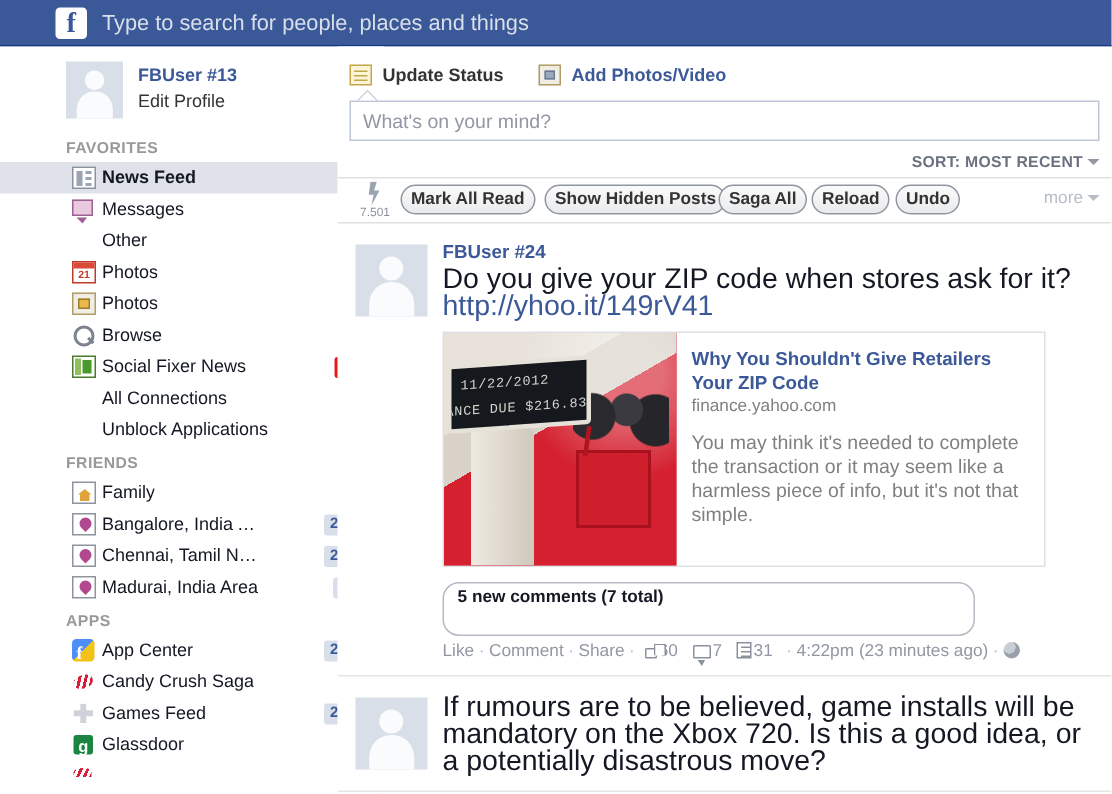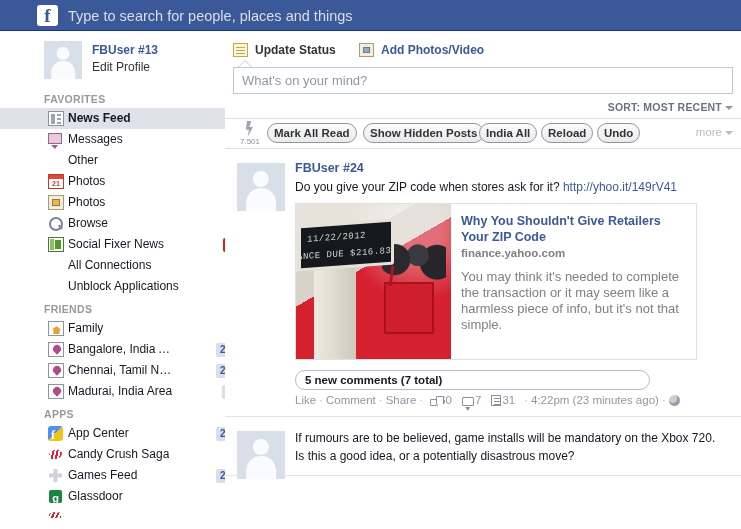--- a/index.html
+++ b/index.html
@@ -372,21 +372,21 @@
     background: #d8dfe9;
     overflow: hidden;
   }
   .post-body { padding-left: 62px; }
   .post-author {
     font-size: 12.5px; font-weight: bold; color:#3b5998;
     margin-bottom: 3px;
     cursor: pointer;
   }
   .post-text {
-    font-size: 12px; line-height: 18px; color:#141823;
+    font-size: 19px; line-height: 18px; color:#141823;
   }
   .post-link { color:#3b5998; text-decoration:none; cursor:pointer; }
 
   
   .attach {
     margin-top: 7px;
     border: 1px solid #dfe0e4;
     background: #fff;
     display: flex;
     width: 402px;
@@ -447,30 +447,30 @@
       radial-gradient(circle at 56% 30%, #3a3a40 0 22%, rgba(0,0,0,0) 24%),
       radial-gradient(circle at 86% 46%, #26262a 0 28%, rgba(0,0,0,0) 30%);
   }
   .attach-info { padding: 9px 10px 8px 10px; flex: 1; }
   .attach-title {
     font-size: 12.5px; font-weight: bold; color: #3b5998;
     line-height: 16px;
     cursor: pointer;
   }
   .attach-domain {
-    font-size: 11.5px; color: #808080; margin-top: 2px; font-weight: bold;
+    font-size: 11.5px; color: #808080; margin-top: 2px;
   }
   .attach-desc {
     font-size: 13px; color: #808080; line-height: 16px; margin-top: 10px;
   }
 
   
   .newcomments {
     margin-top: 10px;
-    height: 20px; line-height: 19px;
+    height: 36px; line-height: 19px;
     padding: 0 9px;
     border: 1px solid #b5bac4;
     border-radius: 11px;
     background: #fff;
     font-size: 11.5px; font-weight: bold; color: #141823;
     display: inline-block;
     min-width: 355px;
     cursor: pointer;
   }
 
@@ -619,21 +619,21 @@
     </span>
   </div>
 
   <div id="sf-bar">
     <div id="sf-logo">
       <div id="sf-glyph"></div>
       <div id="sf-ver">7.501</div>
     </div>
     <button class="sf-btn" style="left:42px;">Mark All Read</button>
     <button class="sf-btn" style="left:138px;">Show Hidden Posts</button>
-    <button class="sf-btn" style="left:254px;">India All</button>
+    <button class="sf-btn" style="left:254px;">Saga All</button>
     <button class="sf-btn" style="left:316px;">Reload</button>
     <button class="sf-btn" style="left:372px;">Undo</button>
     <span id="sf-more">
       <span>more</span><i class="caret-dn light"></i>
     </span>
   </div>
 
   <div class="post">
     <div class="post-avatar">
       <div class="silhouette-head"></div>

